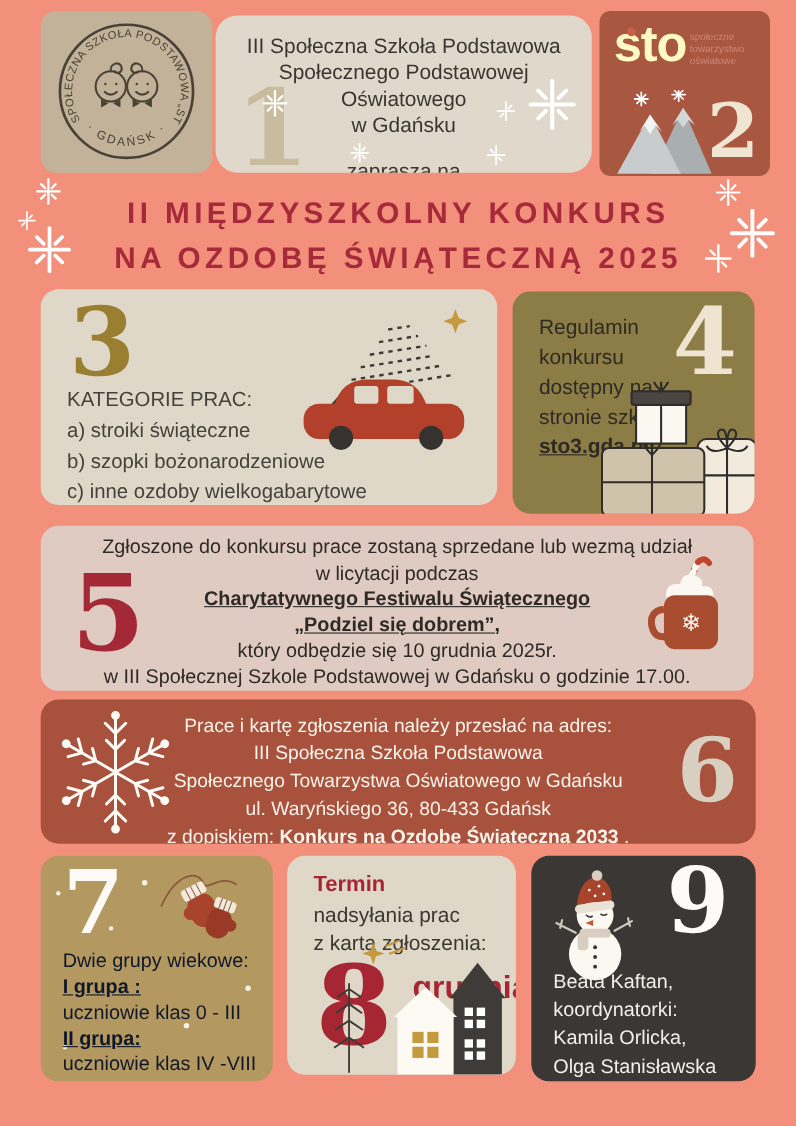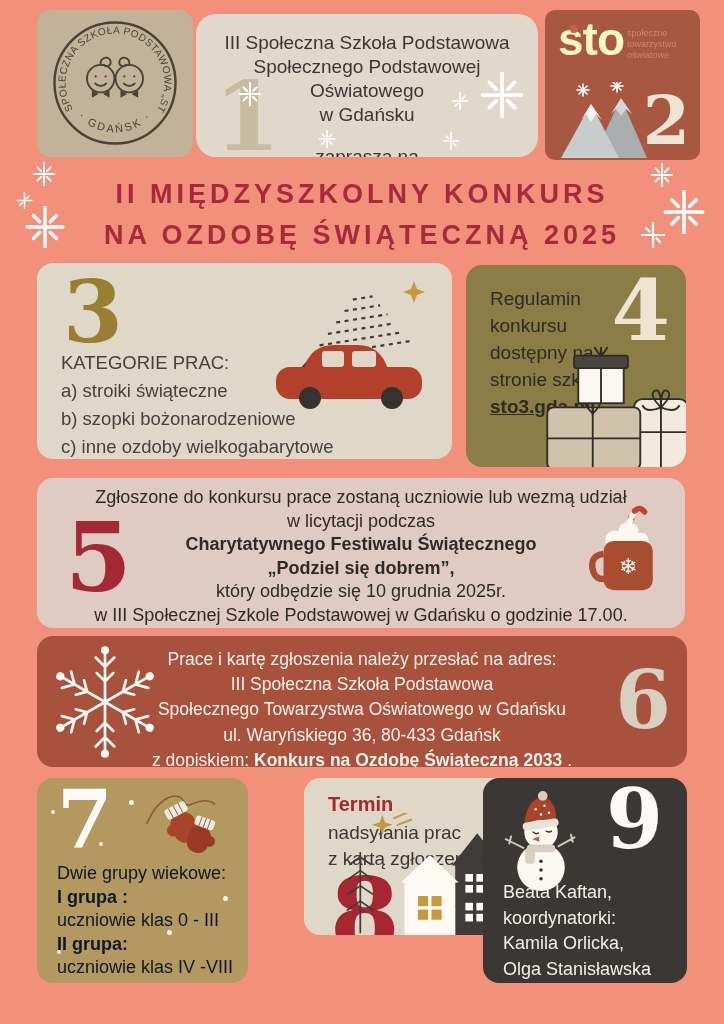--- a/index.html
+++ b/index.html
@@ -31,32 +31,32 @@
   .box3 .txt{position:absolute;left:24px;top:86px;font-size:18.5px;line-height:28px;color:#46413C;}
   .box4{left:466px;top:265px;width:220px;height:202px;background:#8C7C45;border-radius:16px;overflow:hidden;}
   .box4 .num{right:16px;top:4px;font-size:84px;color:#EFE4D2;}
   .box4 .txt{position:absolute;left:24px;top:20px;width:140px;font-size:19px;line-height:27px;color:#2E2A24;}
   .link{font-weight:700;text-decoration:underline;cursor:pointer;}
 
   
   .box5{left:37px;top:478px;width:648px;height:150px;background:#E0CBC2;border-radius:16px;}
   .box5 .num{left:28px;top:32px;font-size:96px;color:#A32936;}
   .box5 .txt{position:absolute;left:0;right:0;top:8px;text-align:center;font-size:18px;line-height:23.5px;color:#2E2A26;}
-  .bold{font-weight:700;}
+  .bold{font-weight:700;text-decoration:underline;}
 
   
   .box6{left:37px;top:636px;width:650px;height:131px;background:#A8523E;border-radius:16px;overflow:hidden;}
   .box6 .num{right:16px;top:24px;font-size:80px;color:#D9CFC0;}
   .box6 .txt{position:absolute;left:0;right:0;top:11px;text-align:center;font-size:17.5px;line-height:25.2px;color:#F8F2E9;}
 
   
   .box7{left:37px;top:778px;width:211px;height:205px;background:#B3985F;border-radius:16px;overflow:hidden;}
   .box7 .num{left:20px;top:2px;font-size:80px;color:#FDFBF7;}
   .box7 .txt{position:absolute;left:20px;top:84px;font-size:18px;line-height:23.5px;color:#0f172a;}
-  .box8{left:261px;top:778px;width:208px;height:157px;background:#DFD8C9;border-radius:16px;overflow:hidden;margin-left:43px;}
+  .box8{left:261px;top:778px;width:208px;height:199px;background:#DFD8C9;border-radius:16px;overflow:hidden;}
   .term{position:absolute;left:24px;top:15px;font-size:20px;font-weight:700;color:#A62633;}
   .box8 .txt{position:absolute;left:24px;top:42px;font-size:19px;line-height:26px;color:#3C3731;}
   .box8 .num{left:26px;top:86px;font-size:100px;color:#A62633;}
   .month{position:absolute;left:114px;top:104px;font-size:29px;font-weight:700;color:#A62633;}
   .box9{left:483px;top:778px;width:204px;height:205px;background:#3A3735;border-radius:16px;overflow:hidden;}
   .box9 .num{right:24px;top:0px;font-size:82px;color:#FDFBF7;}
   .box9 .txt{position:absolute;left:20px;top:102px;font-size:18px;line-height:25.5px;color:#F4EFE8;}
 
   .sparkle{position:absolute;}
   .dot{position:absolute;border-radius:50%;background:#F6F1E8;}
@@ -295,21 +295,21 @@
         <rect x="34" y="8" width="52" height="12" rx="2" fill="#4A4540"></rect>
         <line x1="60" y1="20" x2="60" y2="54"></line>
         <path d="M60,8 q-10,-10 -4,-12 q5,-2 4,12 q10,-10 4,-12 q-5,-2 -4,12"></path>
       </g>
     </svg>
   </div>
 
   <div class="box box5">
     <div class="num">5</div>
     <div class="txt">
-      <div>Zgłoszone do konkursu prace zostaną uczniowie lub wezmą udział</div>
+      <div>Zgłoszone do konkursu prace zostaną sprzedane lub wezmą udział</div>
       <div>w licytacji podczas</div>
       <div class="bold">Charytatywnego Festiwalu Świątecznego</div>
       <div class="bold">„Podziel się dobrem”,</div>
       <div>który odbędzie się 10 grudnia 2025r.</div>
       <div>w III Społecznej Szkole Podstawowej w Gdańsku o godzinie 17.00.</div>
     </div>
     <svg class="abs" style="right:14px;top:26px" width="82" height="96" viewBox="0 0 90 100">
       <g stroke-linecap="round">
         <line x1="38" y1="30" x2="50" y2="5" stroke="#C0452C" stroke-width="7"></line>
         <line x1="38" y1="30" x2="50" y2="5" stroke="#FBF8F2" stroke-width="7" stroke-dasharray="5 6"></line>

